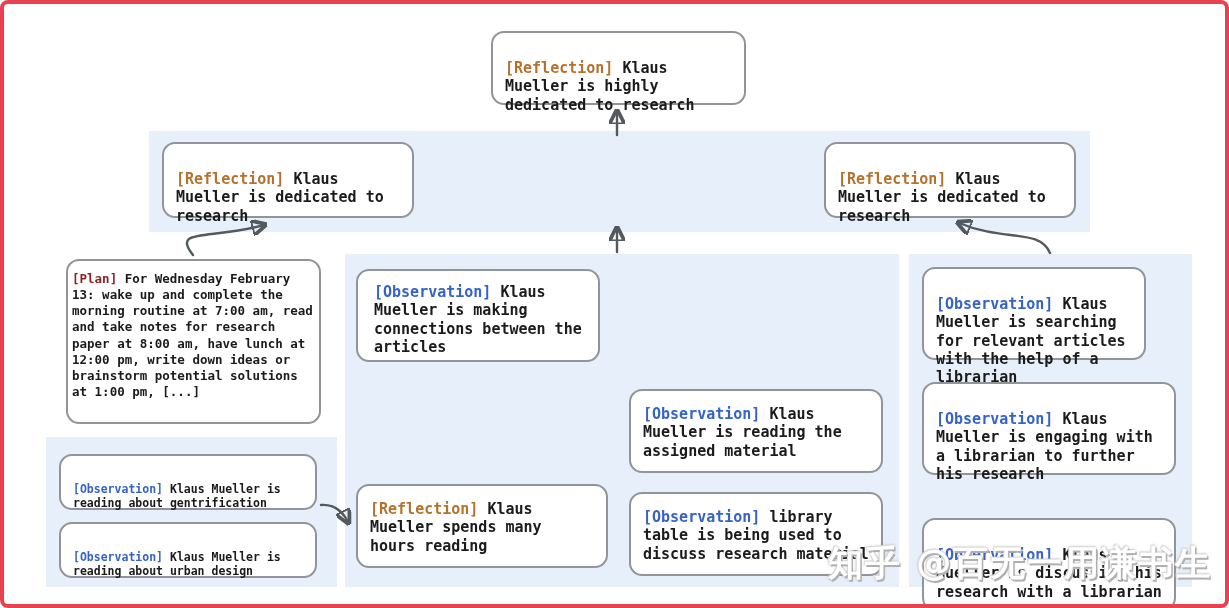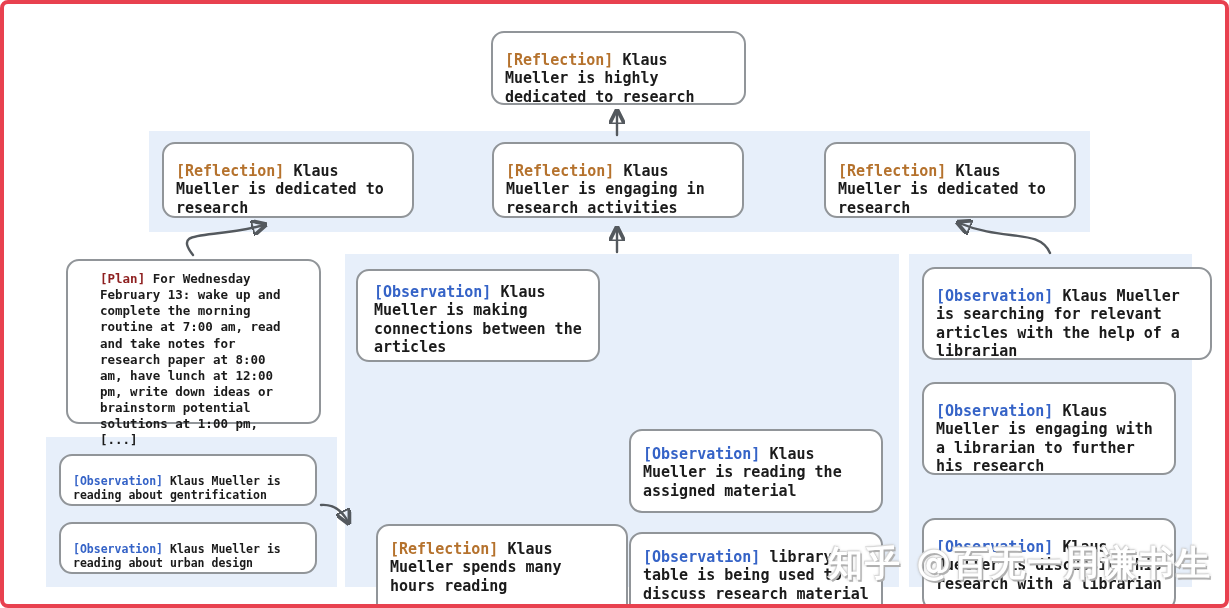--- a/index.html
+++ b/index.html
@@ -17,34 +17,34 @@
     position:absolute;
     background:var(--band-bg,#e7effa);
     z-index:1;
   }
   .node{
     position:absolute;
     background:#ffffff;
     border:2.5px solid var(--box-border,#919599);
     border-radius:13px;
     box-sizing:border-box;
-    padding:18px 12px;
+    padding:26px 12px;
     font-weight:bold;
     font-size:15px;
     line-height:1.22;
     color:#1b1b1b;
     z-index:3;
   }
   .tag-reflection{color:var(--reflection-tag,#b5722d);}
   .tag-observation{color:var(--observation-tag,#3563c7);}
   .tag-plan{color:var(--plan-tag,#8e1f1f);}
-  .f-plan{font-size:12.5px;line-height:1.29;padding:10px 32px;}
+  .f-plan{font-size:12.5px;line-height:1.29;padding:10px 4px;}
   .f-sm{font-size:11.5px;line-height:1.25;}
   .f-xs{font-size:12px;line-height:1.33;}
-  .pad-lg{padding:14px 12px;margin-top:40px;}
+  .pad-lg{padding:14px 12px;}
   #arrows{
     position:absolute;left:0;top:0;width:1229px;height:608px;
     z-index:2;pointer-events:none;
   }
   #arrows path{stroke:var(--arrow,#54595e);stroke-width:2.4;fill:none;stroke-linecap:round;}
   #watermark{
     position:absolute;left:824px;top:536px;
     z-index:4;
     font-family:"DejaVu Sans","Liberation Sans",sans-serif;
     font-size:35px;font-weight:bold;letter-spacing:2px;
@@ -78,24 +78,20 @@
 
   <div class="node" style="left:487px;top:27px;width:255px;height:74px">
     <span class="tag-reflection">[Reflection]</span>
     <span>Klaus Mueller is highly dedicated to research</span>
   </div>
 
   <div class="node" style="left:158px;top:138px;width:252px;height:76px">
     <span class="tag-reflection">[Reflection]</span>
     <span>Klaus Mueller is dedicated to research</span>
   </div>
-  <div class="node" style="left:488px;top:138px;width:252px;height:76px">
-    <span class="tag-reflection">[Reflection]</span>
-    <span>Klaus Mueller is engaging in research activities</span>
-  </div>
   <div class="node" style="left:820px;top:138px;width:252px;height:76px">
     <span class="tag-reflection">[Reflection]</span>
     <span>Klaus Mueller is dedicated to research</span>
   </div>
 
   <div class="node f-plan" style="left:62px;top:255px;width:255px;height:165px">
     <span class="tag-plan">[Plan]</span>
     <span>For Wednesday February 13: wake up and complete the morning routine at 7:00 am, read and take notes for research paper at 8:00 am, have lunch at 12:00 pm, write down ideas or brainstorm potential solutions at 1:00 pm, [...]</span>
   </div>
 
@@ -105,35 +101,35 @@
   </div>
   <div class="node f-sm" style="left:55px;top:518px;width:258px;height:52px">
     <span class="tag-observation">[Observation]</span>
     <span>Klaus Mueller is reading about urban design</span>
   </div>
 
   <div class="node" style="left:352px;top:265px;width:244px;height:93px;padding:12px 16px">
     <span class="tag-observation">[Observation]</span>
     <span>Klaus Mueller is making connections between the articles</span>
   </div>
-  <div class="node pad-lg" style="left:372px;top:480px;width:252px;height:104px">
+  <div class="node pad-lg" style="left:352px;top:480px;width:252px;height:84px">
     <span class="tag-reflection">[Reflection]</span>
     <span>Klaus Mueller spends many hours reading</span>
   </div>
 
   <div class="node pad-lg" style="left:625px;top:385px;width:254px;height:84px">
     <span class="tag-observation">[Observation]</span>
     <span>Klaus Mueller is reading the assigned material</span>
   </div>
   <div class="node pad-lg" style="left:625px;top:488px;width:254px;height:84px">
     <span class="tag-observation">[Observation]</span>
     <span>library table is being used to discuss research material</span>
   </div>
 
-  <div class="node" style="left:918px;top:263px;width:290px;height:93px">
+  <div class="node" style="left:918px;top:263px;width:224px;height:93px">
     <span class="tag-observation">[Observation]</span>
     <span>Klaus Mueller is searching for relevant articles with the help of a librarian</span>
   </div>
   <div class="node" style="left:918px;top:378px;width:254px;height:93px">
     <span class="tag-observation">[Observation]</span>
     <span>Klaus Mueller is engaging with a librarian to further his research</span>
   </div>
   <div class="node" style="left:918px;top:514px;width:254px;height:93px">
     <span class="tag-observation">[Observation]</span>
     <span>Klaus Mueller is discussing his research with a librarian</span>

